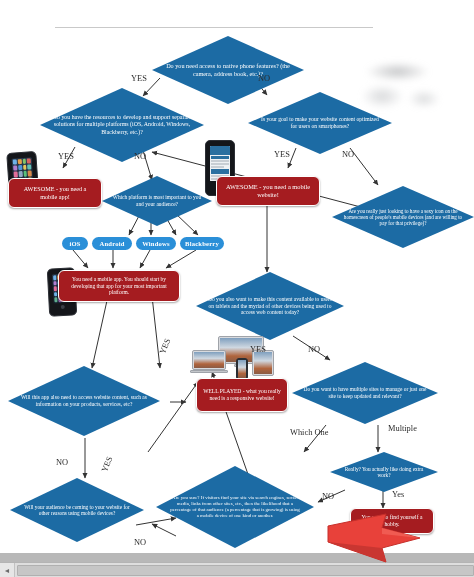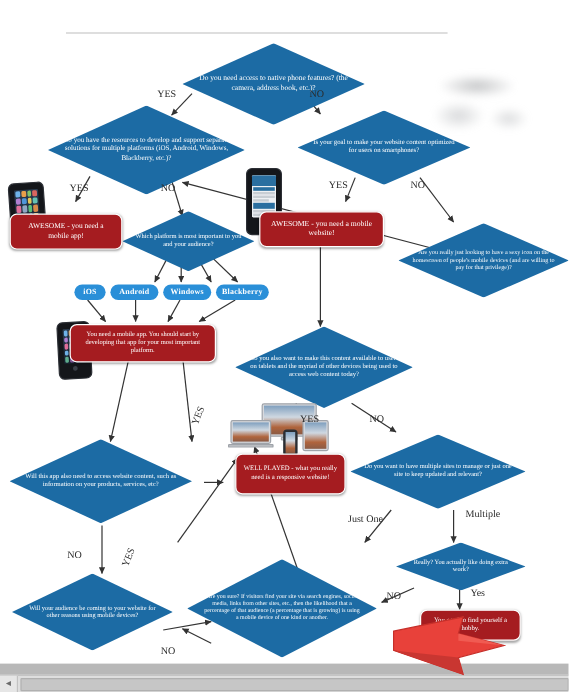--- a/index.html
+++ b/index.html
@@ -339,21 +339,21 @@
 
   <div class="lbl" style="left:58px; top:152px;">YES</div>
   <div class="lbl" style="left:134px; top:152px;">NO</div>
 
   <div class="lbl" style="left:274px; top:150px;">YES</div>
   <div class="lbl" style="left:342px; top:150px;">NO</div>
 
   <div class="lbl" style="left:250px; top:345px;">YES</div>
   <div class="lbl" style="left:308px; top:345px;">NO</div>
 
-  <div class="lbl" style="left:290px; top:428px;">Just One</div>
+  <div class="lbl" style="left:290px; top:428px;">Which One</div>
   <div class="lbl" style="left:388px; top:424px;">Multiple</div>
 
   <div class="lbl" style="left:56px; top:458px;">NO</div>
   <div class="lbl rot" style="left:100px; top:470px;">YES</div>
 
   <div class="lbl rot" style="left:158px; top:352px;">YES</div>
 
   <div class="lbl" style="left:134px; top:538px;">NO</div>
 
   <div class="lbl" style="left:322px; top:492px;">NO</div>

